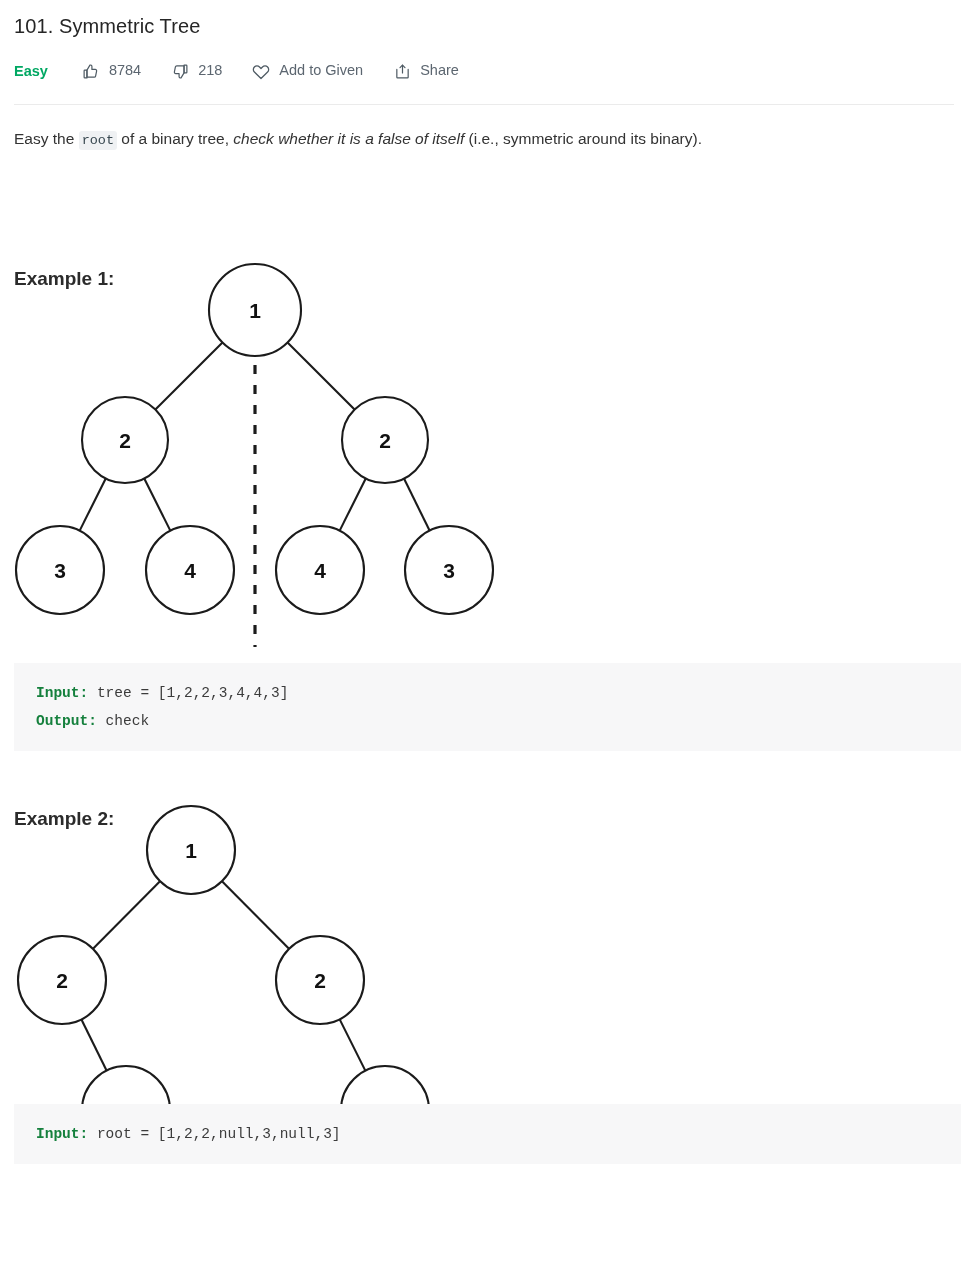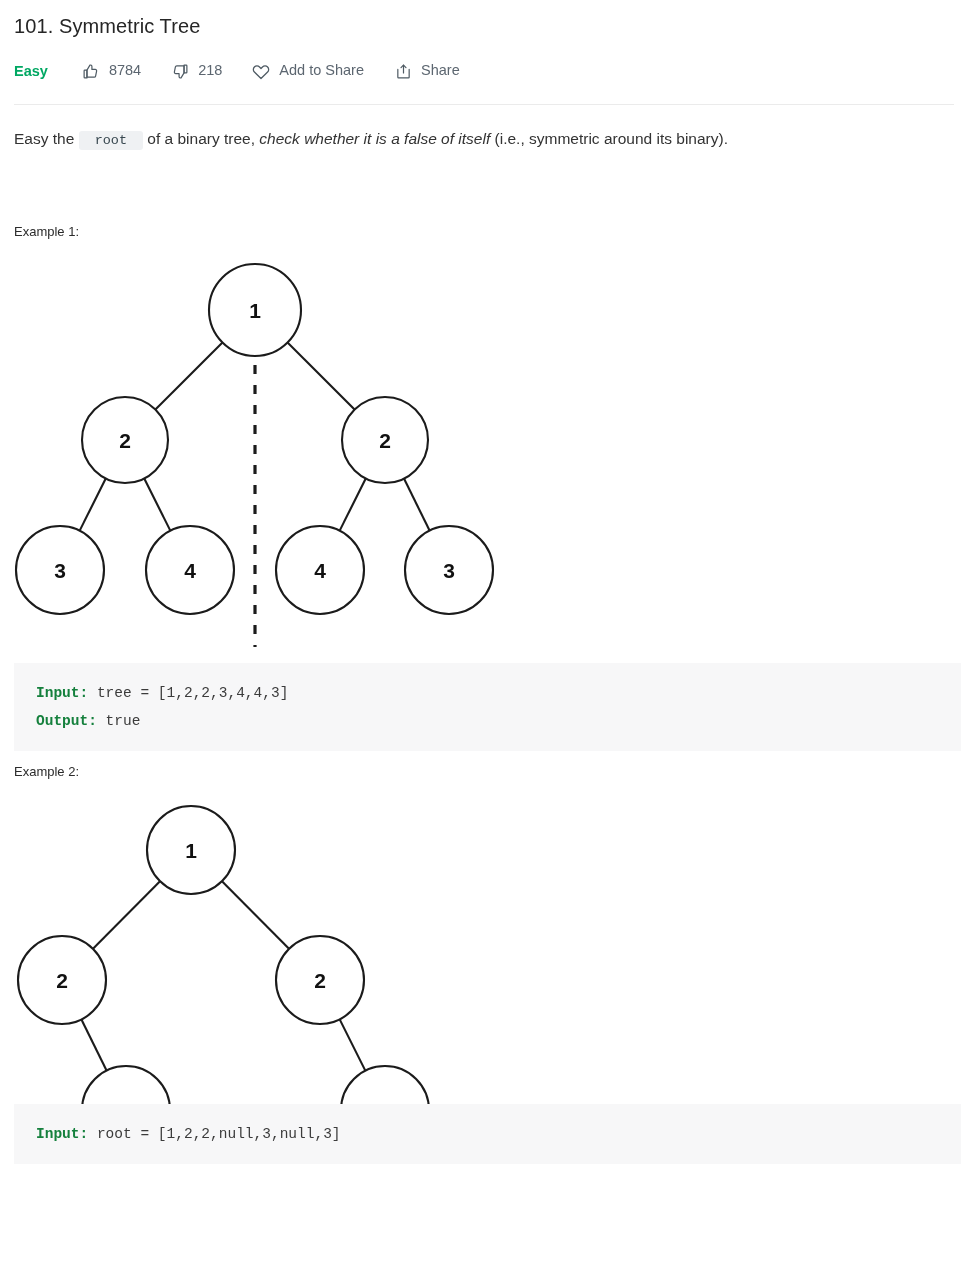--- a/index.html
+++ b/index.html
@@ -86,34 +86,35 @@
     width: 930px;
     font-size: 15.5px;
     line-height: 25px;
     color: #333333;
   }
   .desc code {
     font-family: "Liberation Mono", monospace;
     font-size: 13.5px;
     background: #eff1f3;
     border-radius: 3px;
-    padding: 2px 16px;
+    padding: 2px 3px;
     color: #37474f;
   }
   .desc em {
     font-style: italic;
   }
 
   
   .ex-label {
     position: absolute;
     left: 14px;
-    font-size: 13px;
-    font-weight: normal;
+    font-size: 19px;
+    font-weight: bold;
     color: #2b2b2b;
+    margin-top: 44px;
   }
   #ex1-label { top: 224px; }
   #ex2-label { top: 764px; }
 
   
   .tree-fig {
     position: absolute;
     left: 0;
   }
   #tree1 { top: 255px; }
@@ -170,21 +171,21 @@
       </span>
       <span class="txt">218</span>
     </span>
 
     <span class="meta-item">
       <span class="ic">
         <svg width="18" height="18" viewBox="0 0 24 24" fill="none" stroke="currentColor" stroke-width="1.7" stroke-linecap="round" stroke-linejoin="round">
           <path d="M20.8 6.6a4.8 4.8 0 0 0-6.8 0L12 8.6l-2-2a4.8 4.8 0 1 0-6.8 6.8l2 2L12 22l6.8-6.6 2-2a4.8 4.8 0 0 0 0-6.8z"></path>
         </svg>
       </span>
-      <span class="txt">Add to Share</span>
+      <span class="txt">Add to Given</span>
     </span>
 
     <span class="meta-item">
       <span class="ic">
         <svg width="17" height="17" viewBox="0 0 24 24" fill="none" stroke="currentColor" stroke-width="1.7" stroke-linecap="round" stroke-linejoin="round">
           <path d="M4 9v11a1 1 0 0 0 1 1h14a1 1 0 0 0 1-1V9"></path>
           <path d="M12 14V3"></path>
           <path d="M8.5 6.5L12 3l3.5 3.5"></path>
         </svg>
       </span>
@@ -233,21 +234,21 @@
           <text x="320" y="315" text-anchor="middle" dominant-baseline="central" font-family="&quot;Liberation Sans&quot;, sans-serif" font-size="21" font-weight="bold" fill="#111111">4</text>
         </g>
         <g>
           <circle cx="449" cy="315" r="44" fill="#ffffff" stroke="#1b1b1b" stroke-width="2.1"></circle>
           <text x="449" y="315" text-anchor="middle" dominant-baseline="central" font-family="&quot;Liberation Sans&quot;, sans-serif" font-size="21" font-weight="bold" fill="#111111">3</text>
         </g>
       </svg></div>
 
   <div class="codeblock" id="code1">
     <div class="code-line"><span class="k">Input:</span><span> tree = [1,2,2,3,4,4,3]</span></div>
-    <div class="code-line"><span class="k">Output:</span><span> true</span></div>
+    <div class="code-line"><span class="k">Output:</span><span> check</span></div>
   </div>
 
   <div class="ex-label" id="ex2-label">Example 2:</div>
   <div class="tree-fig" id="tree2"><svg width="500" height="370" viewBox="0 0 500 370">
         <line x1="160.00765888232314" y1="86.23259182401544" x2="92.99234111767686" y2="153.76740817598457" stroke="#1b1b1b" stroke-width="2.1"></line>
         <line x1="221.99234111767686" y1="86.23259182401544" x2="289.00765888232314" y2="153.76740817598457" stroke="#1b1b1b" stroke-width="2.1"></line>
         <line x1="81.43409710561659" y1="224.4755097457837" x2="106.56590289438341" y2="275.5244902542163" stroke="#1b1b1b" stroke-width="2.1"></line>
         <line x1="339.67739820199813" y1="224.3547964039963" x2="365.32260179800187" y2="275.64520359600374" stroke="#1b1b1b" stroke-width="2.1"></line>
         <g>
           <circle cx="191" cy="55" r="44" fill="#ffffff" stroke="#1b1b1b" stroke-width="2.1"></circle>

